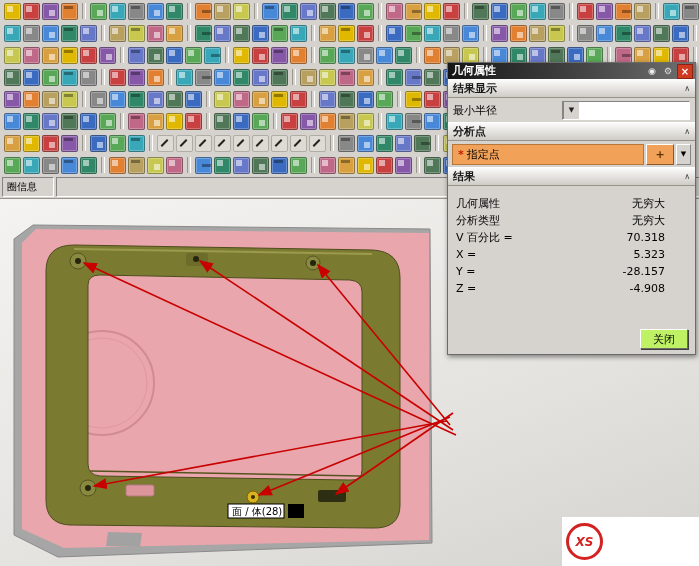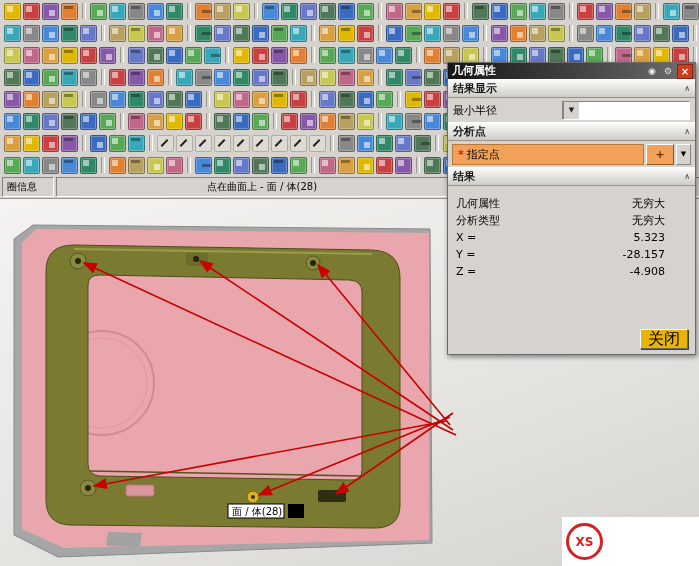--- a/index.html
+++ b/index.html
@@ -54,29 +54,29 @@
   .point-row{height:26px;display:flex;align-items:center;padding:0 4px;gap:2px;}
   .point-field{flex:1;height:19px;background:#f2a258;border:1px solid #b8773a;display:flex;align-items:center;padding-left:5px;gap:3px;font-size:11px;}
   .point-asterisk{color:#c22000;font-weight:bold;}
   .point-btn{width:26px;height:19px;background:#f2a258;border:1px solid;border-color:#fff #8a5a28 #8a5a28 #fff;
              display:flex;align-items:center;justify-content:center;color:#5c3000;font-weight:bold;}
   .point-dd{width:13px;height:19px;background:#d6d3ce;border:1px solid;border-color:#fff #848484 #848484 #fff;
             display:flex;align-items:center;justify-content:center;font-size:7px;}
   .results-list{margin-top:9px;}
   .res-row{height:17px;display:flex;align-items:center;padding-left:8px;font-size:11px;}
   .res-value{margin-left:auto;padding-right:30px;}
-  .panel-close-btn{position:absolute;right:7px;bottom:5px;width:46px;height:18px;background:#eab308;
+  .panel-close-btn{position:absolute;right:7px;bottom:5px;width:46px;height:18px;background:#bef264;
                    border:1px solid;border-color:#fff #6b6b6b #6b6b6b #fff;box-shadow:1px 1px 0 #404040;
-                   font-size:16px;display:flex;align-items:center;justify-content:center;}
+                   font-size:11px;display:flex;align-items:center;justify-content:center;}
 
   
   .watermark{position:absolute;left:562px;top:517px;width:136px;height:45px;background:#fff;z-index:15;
              display:flex;align-items:center;padding:2px 4px;}
   .wm-logo{width:31px;height:31px;border:3px solid #d42222;border-radius:50%;display:flex;align-items:center;
-           justify-content:center;color:#d42222;font-weight:bold;font-size:12px;flex:0 0 auto;}
+           justify-content:center;color:#d42222;font-weight:bold;font-style:italic;font-size:12px;flex:0 0 auto;}
   .wm-col{margin-left:5px;display:flex;flex-direction:column;line-height:1.05;}
   .wm-name{color:#d42222;font-weight:bold;font-size:19px;}
   .wm-url{color:#999;font-size:8px;letter-spacing:.5px;}
 </style>
 </head>
 <body>
 
 <div class="toolbar-area">
     <div class="tb-row">
       <span class="tb-icon" style="background: rgb(224, 184, 0);">
@@ -837,23 +837,20 @@
       </span>
       <span class="tb-icon" style="background: rgb(58, 107, 192);">
         <span class="tb-glyph"></span>
       </span>
     </div>
   </div>
 
 <div class="statusbar">
   <div class="status-cell status-left">
     <span>圈信息</span>
-  </div>
-  <div class="status-cell status-main">
-    <span>点在曲面上 - 面 / 体(28)</span>
   </div>
   <div class="status-cell status-fill"></div>
 </div>
 
 <div class="viewport">
   <svg width="699" height="368" viewBox="0 0 699 368">
     <defs>
       <marker id="ah" markerWidth="9" markerHeight="7" refX="8" refY="3.5" orient="auto">
         <polygon points="0 0, 9 3.5, 0 7" fill="#c80000"></polygon>
       </marker>
@@ -943,20 +940,24 @@
   <div class="results-list">
     <div class="res-row">
       <span class="res-label">几何属性</span>
       <span class="res-value">无穷大</span>
     </div>
     <div class="res-row">
       <span class="res-label">分析类型</span>
       <span class="res-value">无穷大</span>
     </div>
     <div class="res-row">
+      <span class="res-label">V 百分比 =</span>
+      <span class="res-value">70.318</span>
+    </div>
+    <div class="res-row">
       <span class="res-label">X =</span>
       <span class="res-value">5.323</span>
     </div>
     <div class="res-row">
       <span class="res-label">Y =</span>
       <span class="res-value">-28.157</span>
     </div>
     <div class="res-row">
       <span class="res-label">Z =</span>
       <span class="res-value">-4.908</span>

